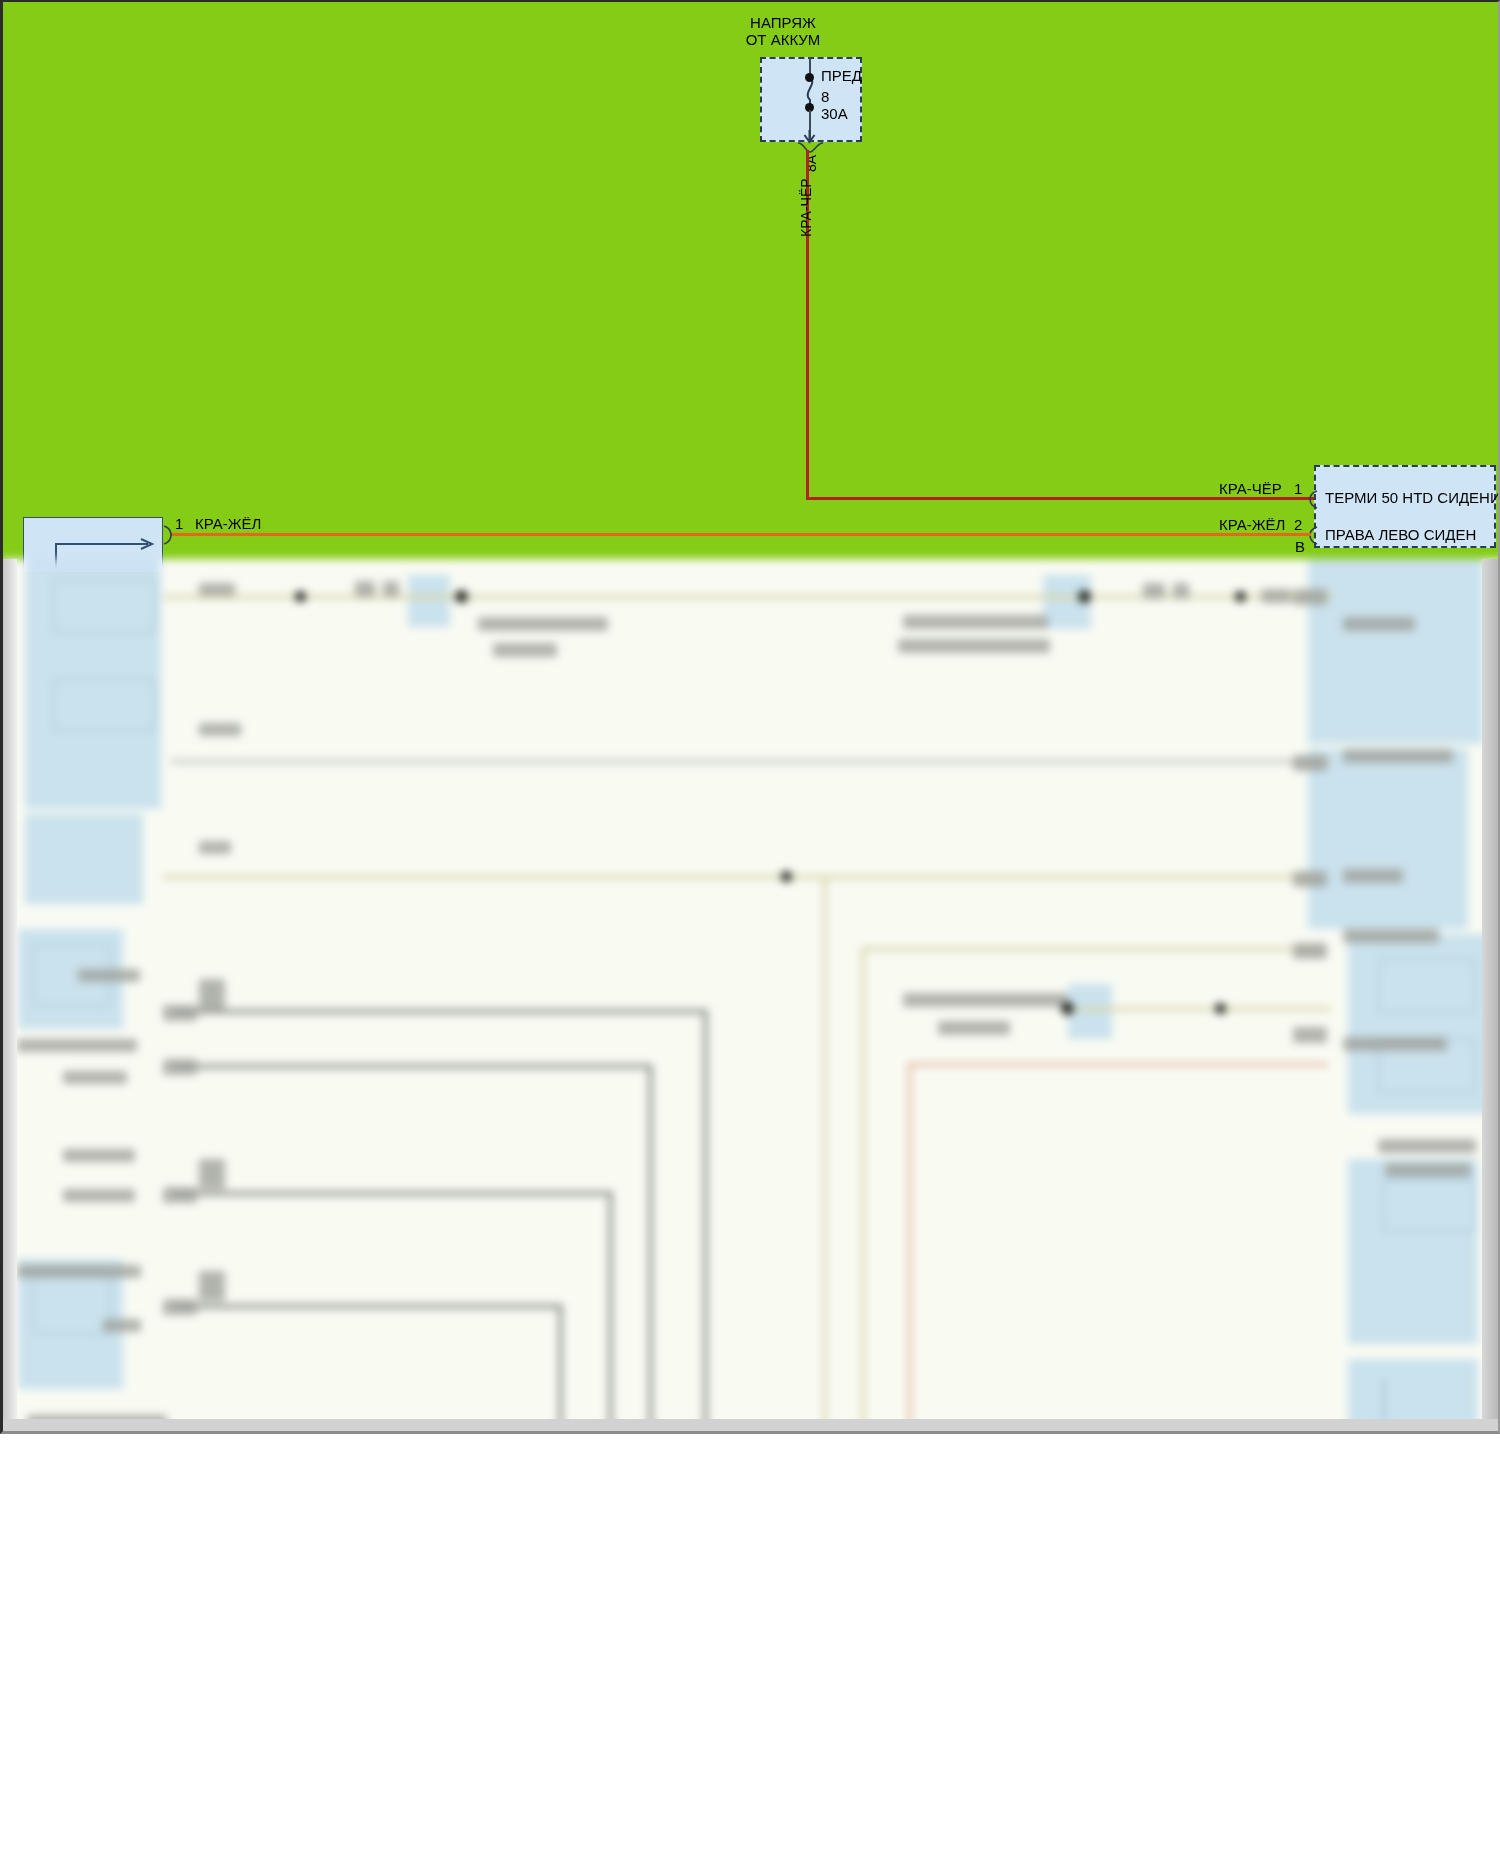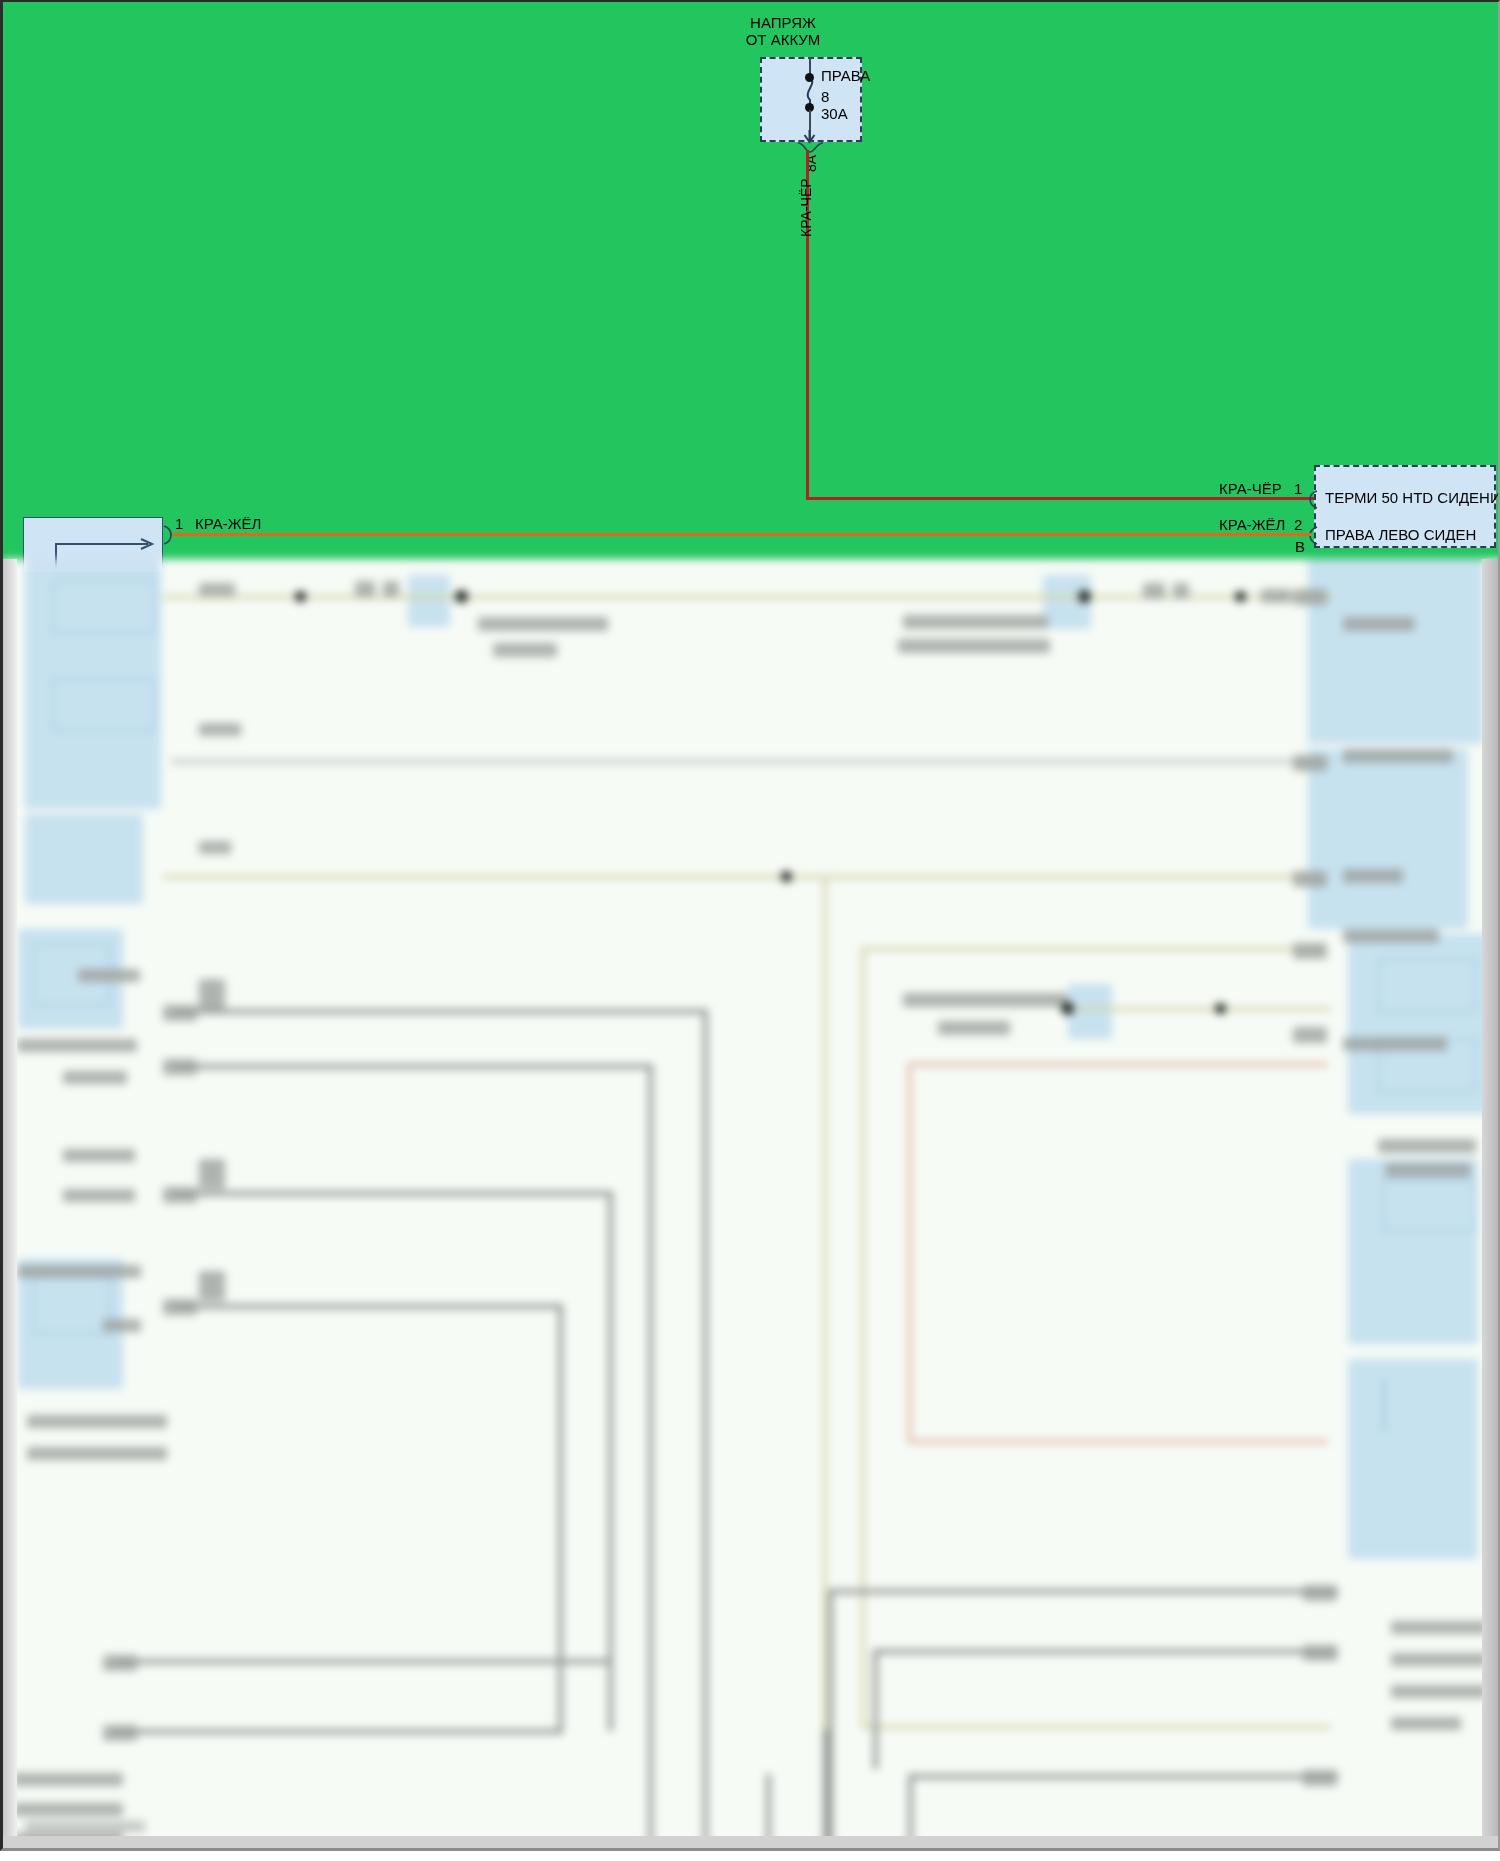--- a/index.html
+++ b/index.html
@@ -1,21 +1,21 @@
 <!DOCTYPE html>
 <html><head>
 <meta charset="utf-8">
 <style>
   html,body{margin:0;padding:0;background:#ffffff;}
   body{font-family:"Liberation Sans",sans-serif;}
   #page{
     position:relative;
     width:1500px;
-    height:1851px;
-    background:#22c55e;
+    height:1434px;
+    background:#84cc16;
     overflow:hidden;
     box-sizing:border-box;
     border-left:3px solid #2b2b2b;
     border-top:2px solid #2b2b2b;
     border-right:2px solid #9a9a9a;
     border-bottom:3px solid #8c8c8c;
   }
   .abs{position:absolute;}
   
   .wire{position:absolute;background:#4a4a4a;}
@@ -87,21 +87,21 @@
 
 
   <div class="wire wire-thin" style="left:806px;top:55px;width:2px;height:22px;"></div>
 
   <svg class="abs" style="left:793px;top:72px;" width="30" height="40">
     <path d="M14 4 C 22 10, 6 18, 14 26 L14 34" stroke="#2b3d55" stroke-width="2" fill="none"></path>
   </svg>
   <div class="dot" style="left:802px;top:71px;"></div>
   <div class="dot" style="left:802px;top:101px;"></div>
 
-  <div class="txt" style="left:818px;top:65px;font-size:15px;">ПРАВА</div>
+  <div class="txt" style="left:818px;top:65px;font-size:15px;">ПРЕД</div>
   <div class="txt" style="left:818px;top:86px;font-size:15px;">8</div>
   <div class="txt" style="left:818px;top:103px;font-size:15px;">30A</div>
 
   <div class="wire wire-thin" style="left:806px;top:108px;width:2px;height:30px;"></div>
   <svg class="abs" style="left:797px;top:128px;" width="22" height="18">
     <path d="M9.5 0 L9.5 11 M4.5 5 L9.5 12 L14.5 5" stroke="#2b3d55" stroke-width="2" fill="none"></path>
   </svg>
 
   <svg class="abs" style="left:793px;top:139px;" width="30" height="16">
     <path d="M2 2 C 8 2, 10 11, 14 11 C 18 11, 21 2, 27 2" stroke="#2b3d55" stroke-width="1.6" fill="none"></path>

